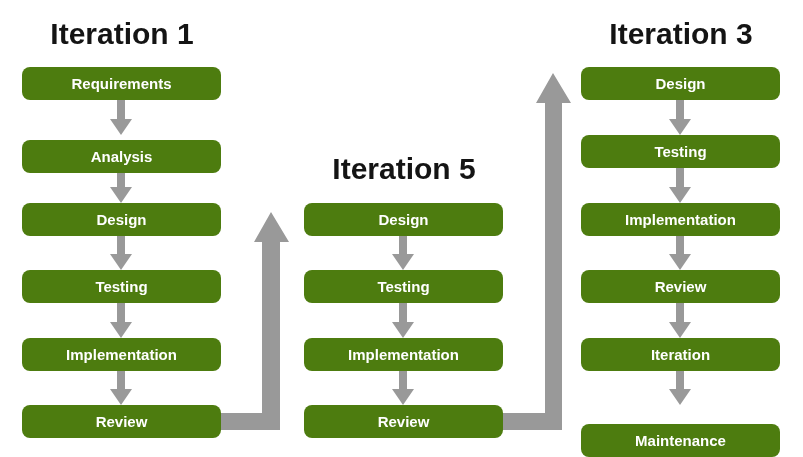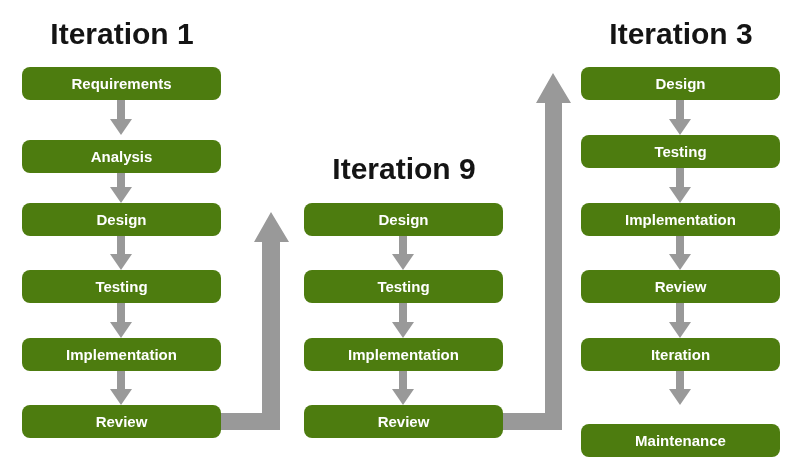--- a/index.html
+++ b/index.html
@@ -29,21 +29,21 @@
       <path d="M676 168 L684 168 L684 187 L691 187 L680 203 L669 187 L676 187 Z" fill="#999999"></path>
       <path d="M676 236 L684 236 L684 254 L691 254 L680 270 L669 254 L676 254 Z" fill="#999999"></path>
       <path d="M676 303 L684 303 L684 322 L691 322 L680 338 L669 322 L676 322 Z" fill="#999999"></path>
       <path d="M676 371 L684 371 L684 389 L691 389 L680 405 L669 389 L676 389 Z" fill="#999999"></path>
     </g>
   <path fill="#999999" d="M221 413 L262 413 L262 242 L254 242 L271 212 L289 242 L280 242 L280 430 L221 430 Z"></path>
   <path fill="#999999" d="M503 413 L545 413 L545 103 L536 103 L553 73 L571 103 L562 103 L562 430 L503 430 Z"></path>
 </svg>
 
 <div class="title" style="left:-8px; top:17px;">Iteration 1</div>
-<div class="title" style="left:274px; top:152px;">Iteration 9</div>
+<div class="title" style="left:274px; top:152px;">Iteration 5</div>
 <div class="title" style="left:551px; top:17px;">Iteration 3</div>
 
 <div class="box" style="left:22px; top:67px;">Requirements</div>
 <div class="box" style="left:22px; top:140px;">Analysis</div>
 <div class="box" style="left:22px; top:203px;">Design</div>
 <div class="box" style="left:22px; top:270px;">Testing</div>
 <div class="box" style="left:22px; top:338px;">Implementation</div>
 <div class="box" style="left:22px; top:405px;">Review</div>
 
 <div class="box" style="left:304px; top:203px;">Design</div>

